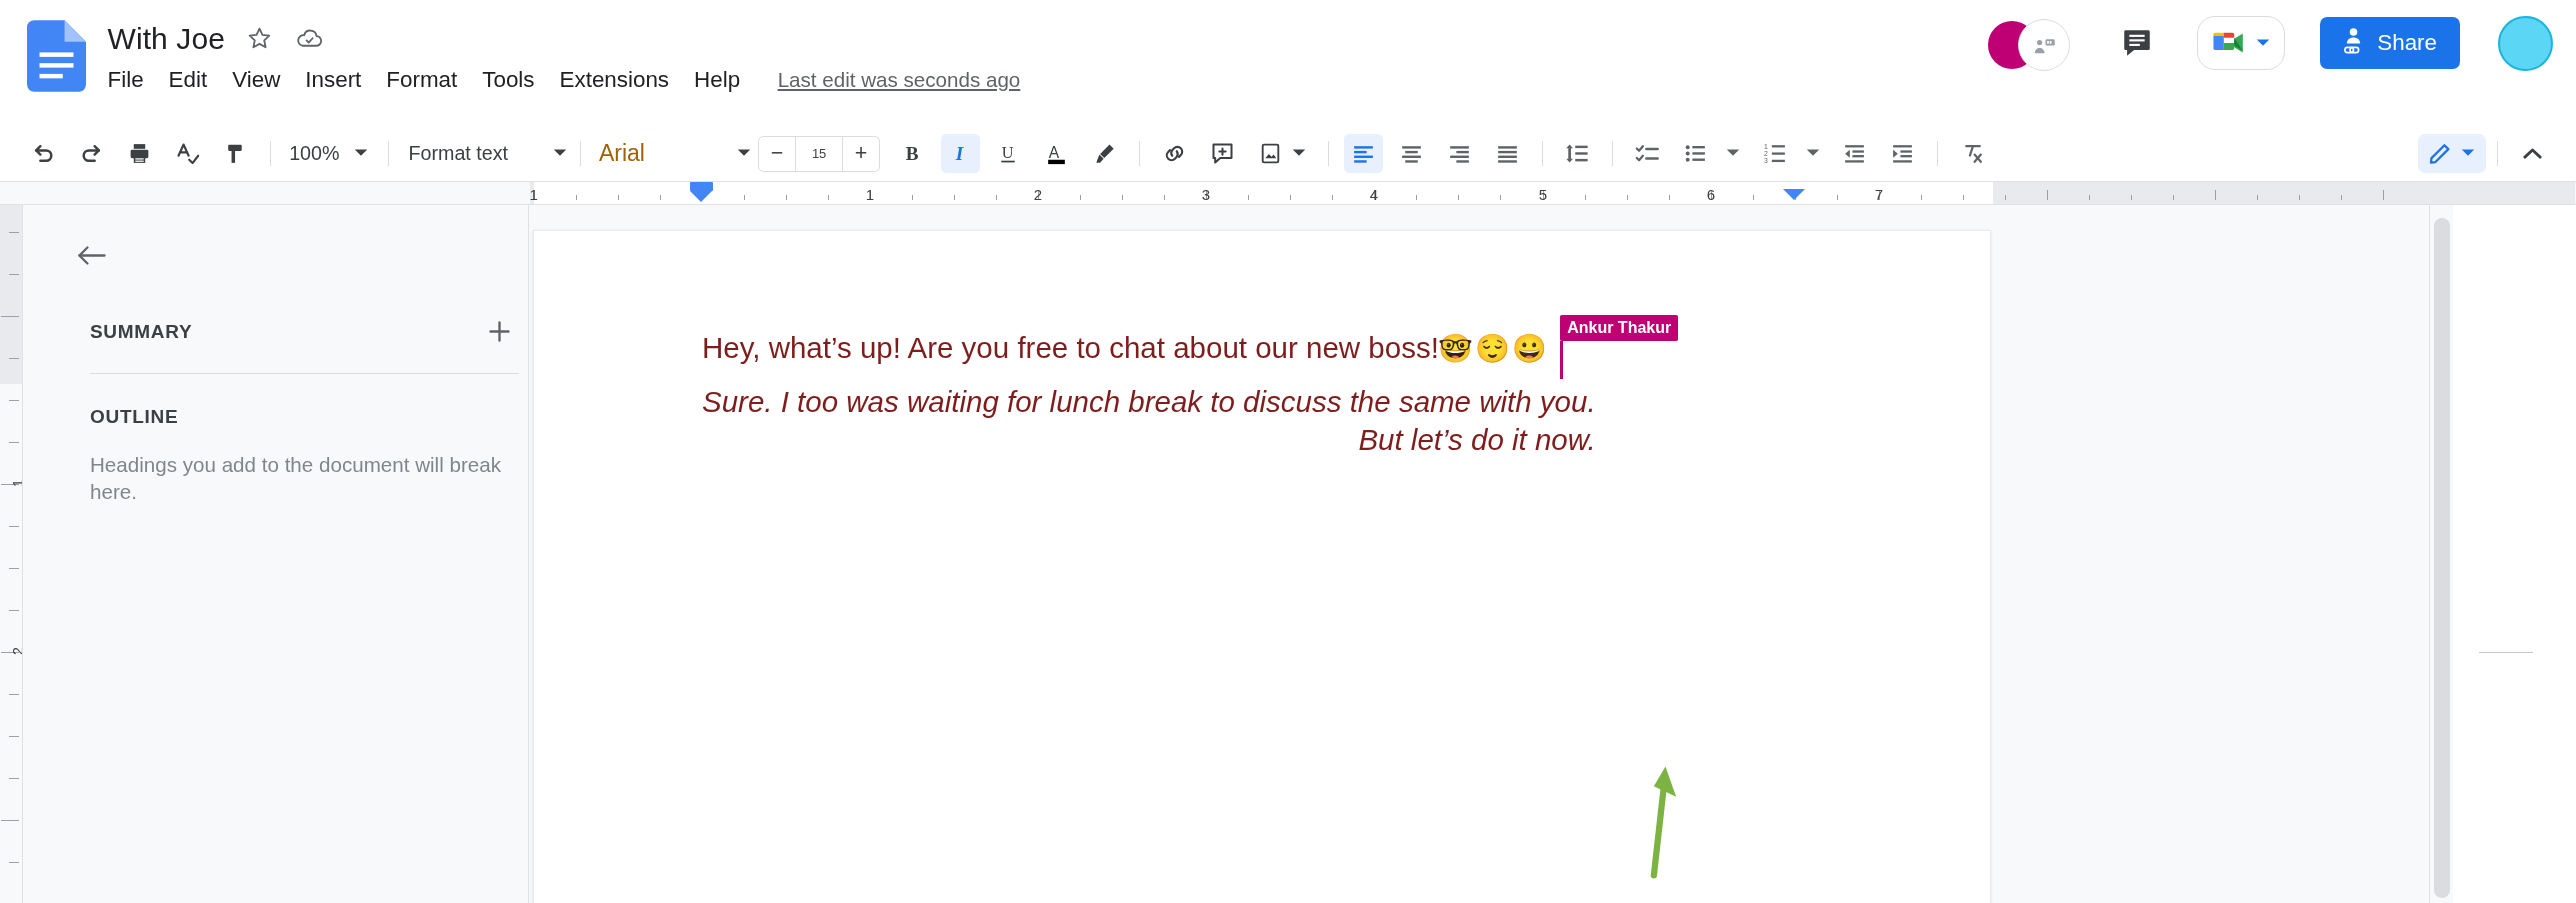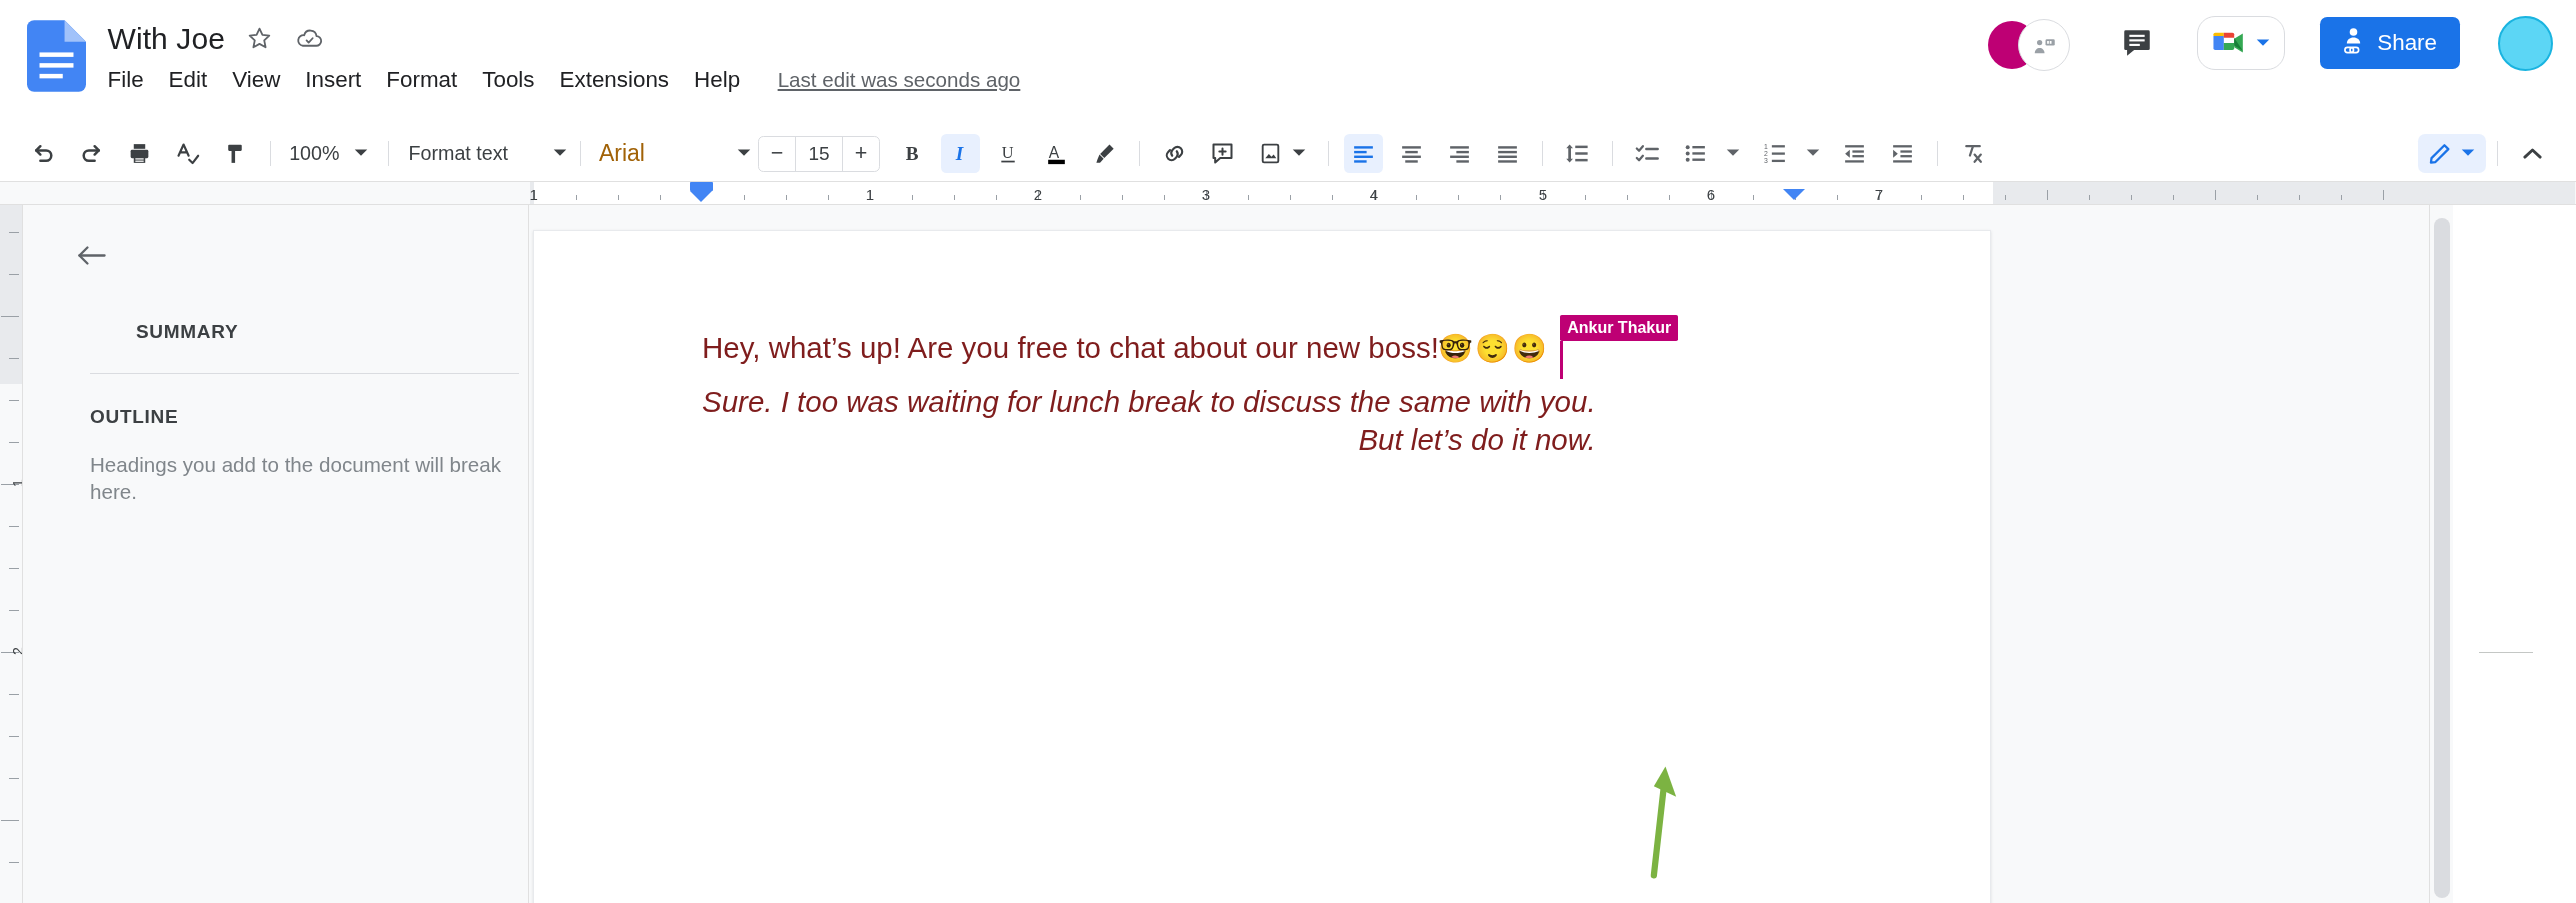--- a/index.html
+++ b/index.html
@@ -92,21 +92,21 @@
   .style-box { display:flex; align-items:center; width: 170px; cursor:pointer; padding-left: 9px;}
   .style-label { font-size:19.7px; color:#3c4043; flex:1; }
   .font-box { display:flex; align-items:center; width: 161px; cursor:pointer; padding-left: 7.2px;}
   .font-label { font-size:23px; color:#a16207; flex:1; }
   .fontsize {
     display:flex; align-items:center; border:0.9px solid #dadce0;
     border-radius:5.4px; height:36px; overflow:hidden; margin-left:5.4px;
   }
   .fs-btn { width:36px; height:36px; display:flex; align-items:center;
             justify-content:center; cursor:pointer; font-size:21.5px; color:#3c4043;}
-  .fs-val { width:48px; text-align:center; font-size:19px; color:#3c4043;
+  .fs-val { width:48px; text-align:center; font-size:13px; color:#3c4043;
             border-left:0.9px solid #dadce0; border-right:0.9px solid #dadce0;
             line-height:36px; cursor:text;}
   .toolbar-right { position:absolute; right: 19.7px; top:0; height:57px;
                    display:flex; align-items:center; }
   .edit-mode { display:flex; align-items:center; background:#e8f0fe;
                border-radius:7.2px; height:39px; padding: 0 9px; cursor:pointer; }
 
   .toolbar-wrap { position:relative; }
   .toolbar-wrap:after {
     content:''; position:absolute; left:0; right:0; bottom:0;
@@ -144,21 +144,21 @@
           transform: rotate(-90deg) translateX(50%); transform-origin: right center; }
 
   
   .sidebar {
     position:absolute; left:24px; top:0; width: 505px; height:698px;
     background:#f8f9fa; border-right:0.9px solid #e0e0e0;
   }
   .back-btn { position:absolute; left:43px; top:25px; width:50px; height:50px;
               display:flex; align-items:center; justify-content:center; cursor:pointer; }
   .summary-row { position:absolute; left:66px; top:107px; width: 429px;
-                 display:flex; align-items:center;margin-left:46px; }
+                 display:flex; align-items:center; }
   .sec-title { font-size:19px; font-weight:700; color:#3c4043; letter-spacing:0.7px; }
   .plus-btn { margin-left:auto; width:39px; height:39px; display:flex;
               align-items:center; justify-content:center; cursor:pointer; }
   .divider { position:absolute; left:66px; top:168px; width: 429px; height:0.9px; background:#dadce0;}
   .outline-title { position:absolute; left:66px; top:201px; }
   .outline-note { position:absolute; left:66px; top:246px; width: 420px;
                   font-size:20.6px; line-height:1.32; color:#80868b; }
 
   
   .page {

